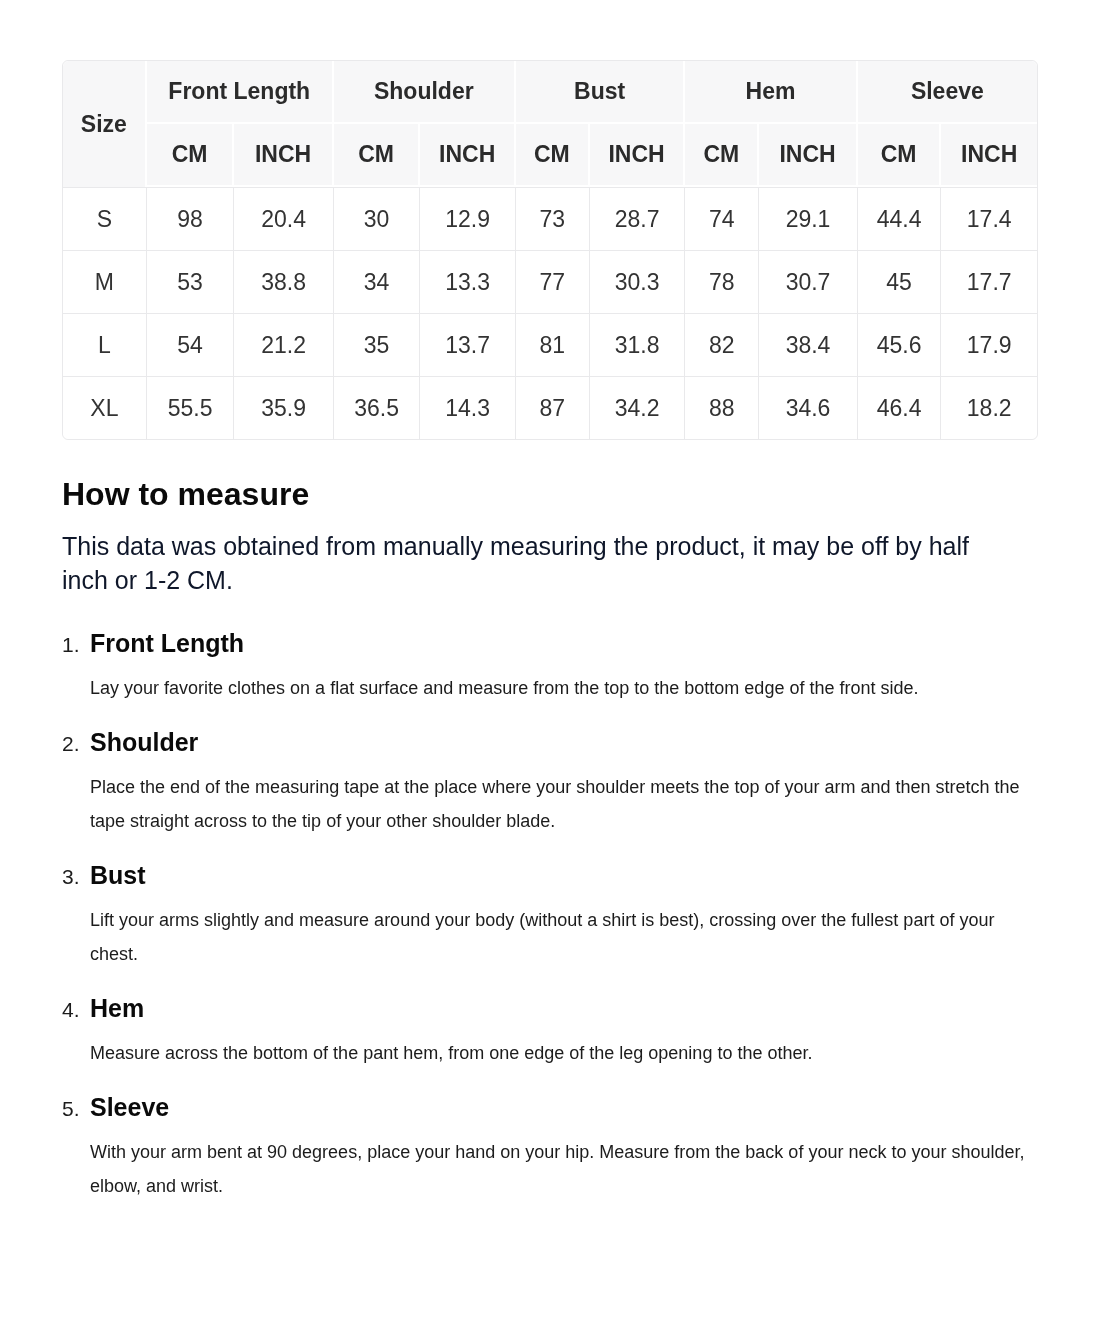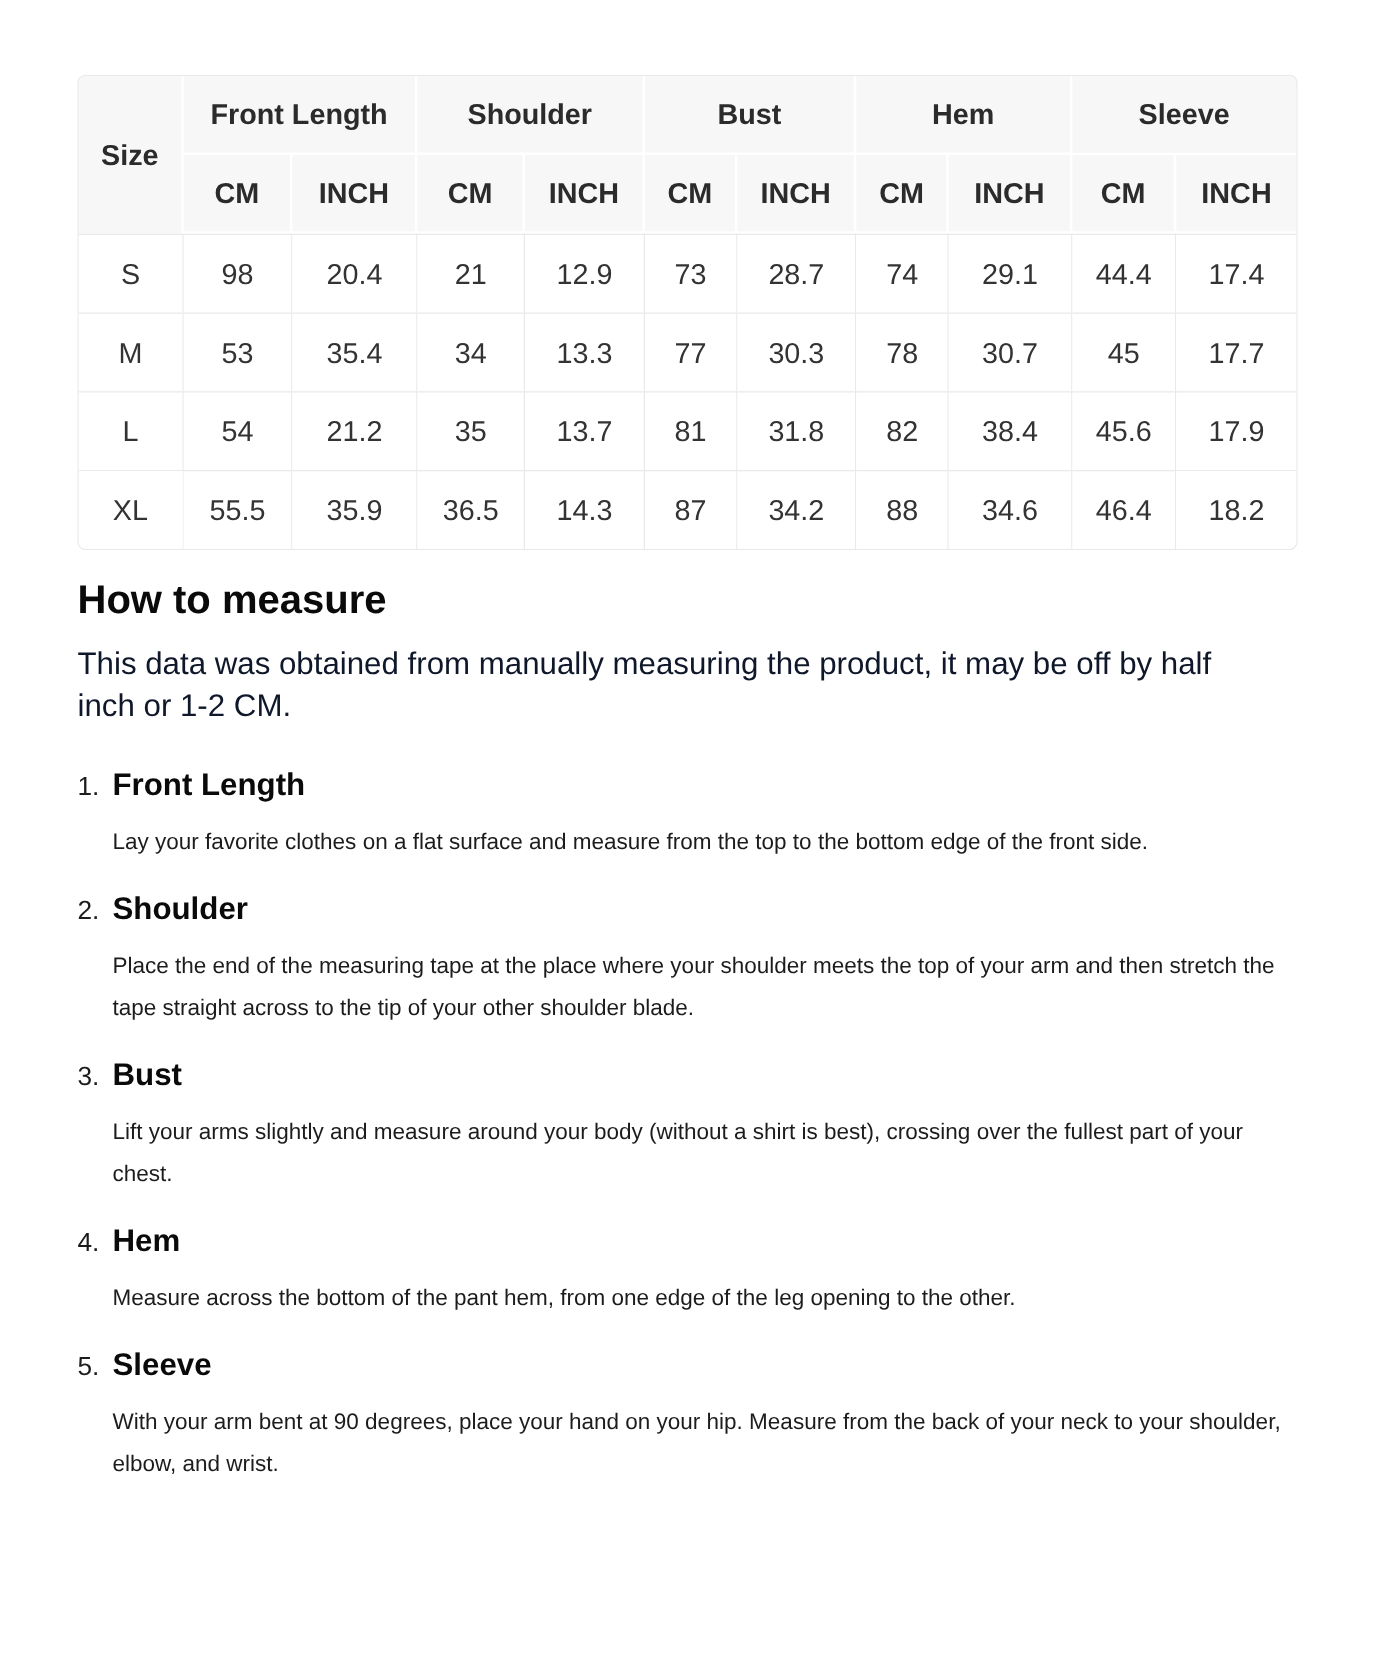--- a/index.html
+++ b/index.html
@@ -53,21 +53,21 @@
     border-right: 1px solid #e9e9eb;
   }
   table.size-table tbody td:last-child { border-right: 0; }
   table.size-table thead tr:first-child th:first-child { border-top-left-radius: 6px; }
   table.size-table thead tr:first-child th:last-child { border-top-right-radius: 6px; }
   table.size-table tbody tr:last-child td:first-child { border-bottom-left-radius: 6px; }
   table.size-table tbody tr:last-child td:last-child { border-bottom-right-radius: 6px; text-align: center; }
 
   
   h2.htm-title {
-    margin: 20px 0 16px 0;
+    margin: 35px 0 16px 0;
     font-size: 32px;
     line-height: 38px;
     font-weight: bold;
     color: #0a0a0a;
   }
   p.htm-intro {
     margin: 0 0 30px 0;
     font-size: 25px;
     line-height: 34px;
     max-width: 950px;
@@ -143,33 +143,33 @@
         <th>INCH</th>
         <th>CM</th>
         <th>INCH</th>
       </tr>
     </thead>
     <tbody>
       <tr>
         <td>S</td>
         <td>98</td>
         <td>20.4</td>
-        <td>21</td>
+        <td>30</td>
         <td>12.9</td>
         <td>73</td>
         <td>28.7</td>
         <td>74</td>
         <td>29.1</td>
         <td>44.4</td>
         <td>17.4</td>
       </tr>
       <tr>
         <td>M</td>
         <td>53</td>
-        <td>35.4</td>
+        <td>38.8</td>
         <td>34</td>
         <td>13.3</td>
         <td>77</td>
         <td>30.3</td>
         <td>78</td>
         <td>30.7</td>
         <td>45</td>
         <td>17.7</td>
       </tr>
       <tr>

